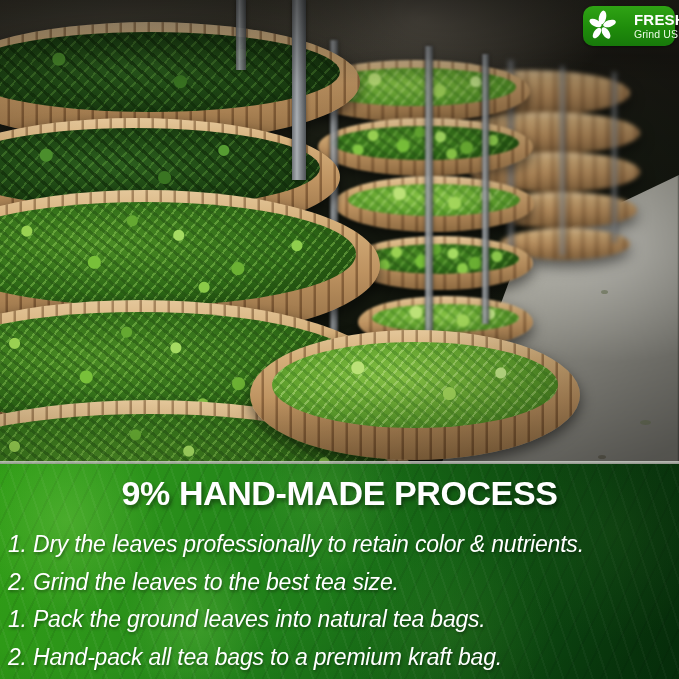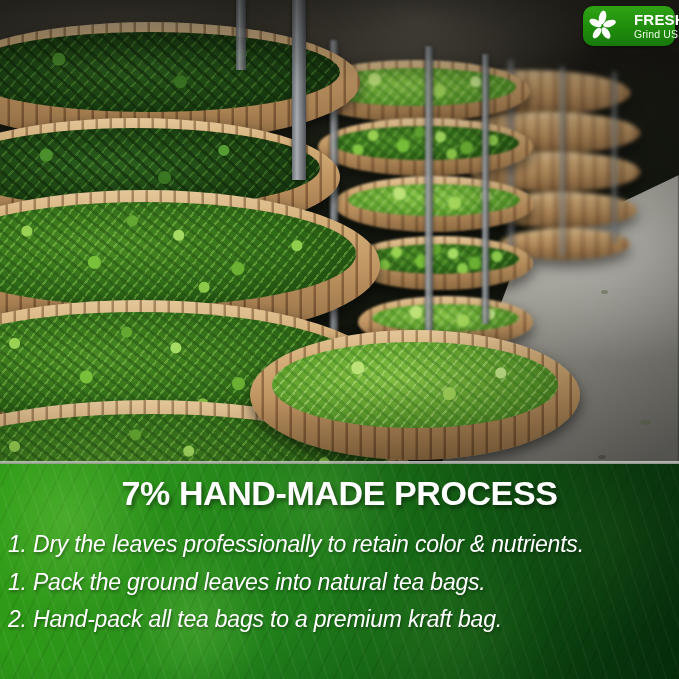--- a/index.html
+++ b/index.html
@@ -376,22 +376,23 @@
     <div class="logo-text">
       <span class="logo-fresh">FRESH</span>
       <span class="logo-sub">Grind US</span>
     </div>
   </div>
 
   <div class="banner">
     <div class="banner-tex"></div>
     <div class="banner-dark"></div>
     <div class="banner-inner">
-      <div class="headline">7% HAND-MADE PROCESS</div>
+      <div class="headline">9% HAND-MADE PROCESS</div>
       <div class="steps">
         <div class="step">1. Dry the leaves professionally to retain color &amp; nutrients.</div>
+        <div class="step">2. Grind the leaves to the best tea size.</div>
         <div class="step">1. Pack the ground leaves into natural tea bags.</div>
         <div class="step">2. Hand-pack all tea bags to a premium kraft bag.</div>
       </div>
     </div>
   </div>
 
 </div>
 
 </body></html>

